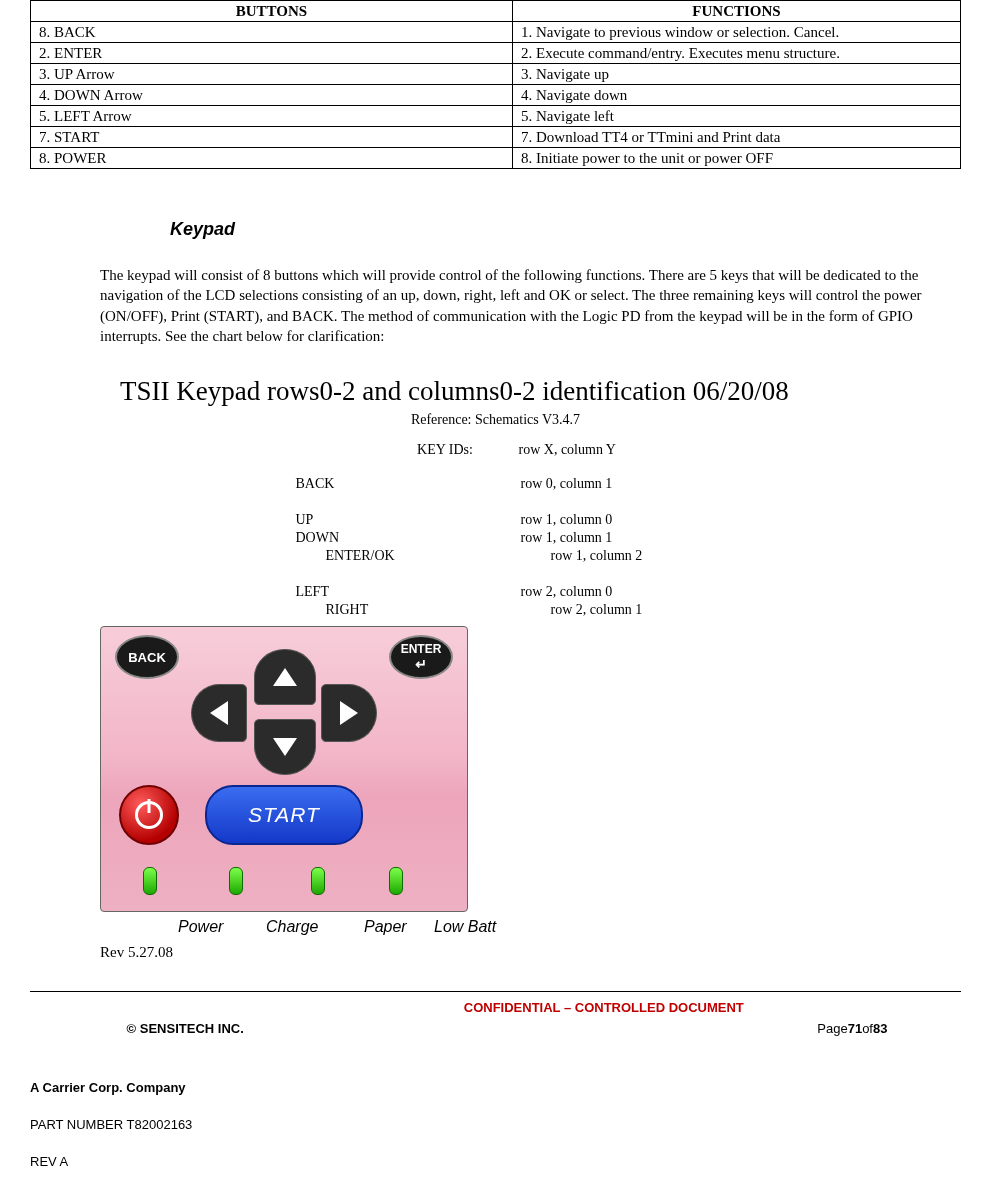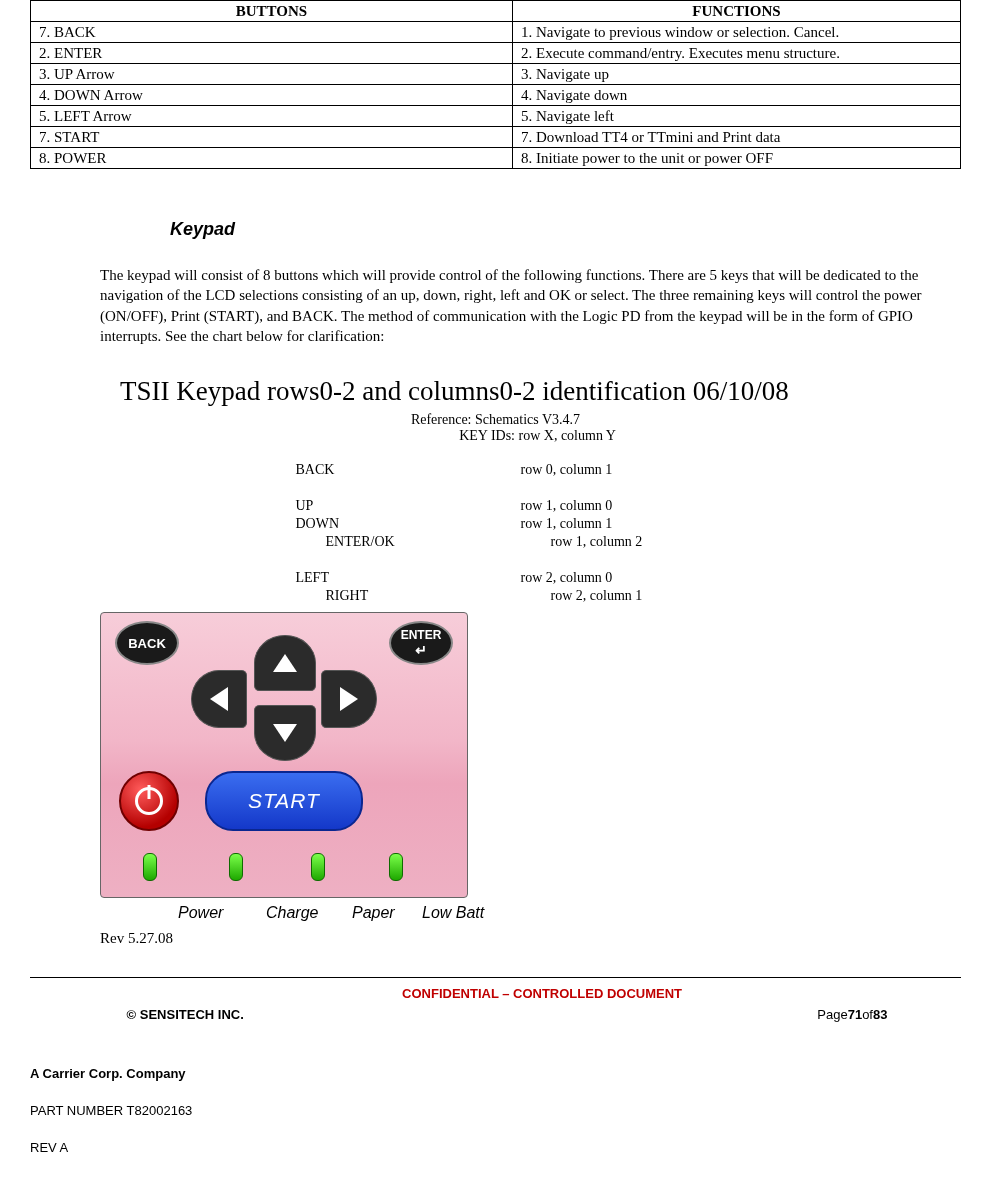--- a/index.html
+++ b/index.html
@@ -180,39 +180,39 @@
       font-family: Arial, sans-serif;
       font-style: italic;
       font-size: 16px;
       margin-left: 78px;
       margin-top: 6px;
       display: flex;
       gap: 0;
     }
     .indicator-labels span:nth-child(1){ width:88px; }
     .indicator-labels span:nth-child(2){ width:86px; }
-    .indicator-labels span:nth-child(3){ width:70px; }
+    .indicator-labels span:nth-child(3){ width:70px;margin-left:12px; }
     .indicator-labels span:nth-child(4){ width:auto; }
     .rev {
       margin-left: 70px;
       margin-top: 8px;
       font-size: 15px;
     }
     .footerline {
       border-top: 1px solid black;
       margin: 30px 0 8px 0;
     }
     .footer-row1 {
       display:flex;
       font-family: Arial, sans-serif;
       font-size: 13px;
       font-weight: bold;
     }
     .footer-row1 .left { flex:1; }
-    .footer-row1 .mid { flex:1.3; text-align:center; color:#c00000; }
+    .footer-row1 .mid { flex:1.3; text-align:right; color:#c00000; }
     .footer-row1 .right { flex:0.7; text-align:right; font-weight:normal; }
     .footer-row1 .right b { font-weight:bold; }
     .meta {
       font-family: Arial, sans-serif;
       font-size: 13px;
       margin-top: 24px;
     }
     .meta .bold { font-weight:bold; }
     .meta div { margin-bottom: 22px; }
   </style>
@@ -223,21 +223,21 @@
 
   <table class="fn">
     <thead>
       <tr>
         <th class="col-buttons">BUTTONS</th>
         <th class="col-functions">FUNCTIONS</th>
       </tr>
     </thead>
     <tbody id="fn-body">
         <tr>
-          <td>7. BACK</td>
+          <td>8. BACK</td>
           <td>1. Navigate to previous window or selection. Cancel.</td>
         </tr>
         <tr>
           <td>2. ENTER</td>
           <td>2. Execute command/entry. Executes menu structure.</td>
         </tr>
         <tr>
           <td>3. UP Arrow</td>
           <td>3. Navigate up</td>
         </tr>
@@ -257,24 +257,24 @@
           <td>8. POWER</td>
           <td>8. Initiate power to the unit or power OFF</td>
         </tr>
       </tbody>
   </table>
 
   <div class="keypad-heading">Keypad</div>
 
   <p class="para">The keypad will consist of 8 buttons which will provide control of the following functions.  There are 5 keys that will be dedicated to the navigation of the LCD selections consisting of an up, down, right, left and OK or select. The three remaining keys will control the power (ON/OFF), Print (START), and BACK. The method of communication with the Logic PD from the keypad will be in the form of GPIO interrupts. See the chart below for clarification:</p>
 
-  <div class="title2">TSII Keypad rows0-2 and columns0-2 identification 06/10/08</div>
+  <div class="title2">TSII Keypad rows0-2 and columns0-2 identification 06/20/08</div>
   <div class="ref">Reference:  Schematics V3.4.7</div>
   <div class="keyids">
-    <span style="display:inline-block; width:140px; text-align:right;">KEY IDs:</span>
+    <span style="display:inline-block; width:140px; text-align:center;margin-top:14px;">KEY IDs:</span>
     <span>row X, column Y</span>
   </div>
 
   <div class="keymap" id="keymap">
       <div class="row">
         <div class="lab">BACK</div>
         <div class="val">row 0, column 1</div>
       </div>
       <div class="blank"></div>
       <div class="row">

